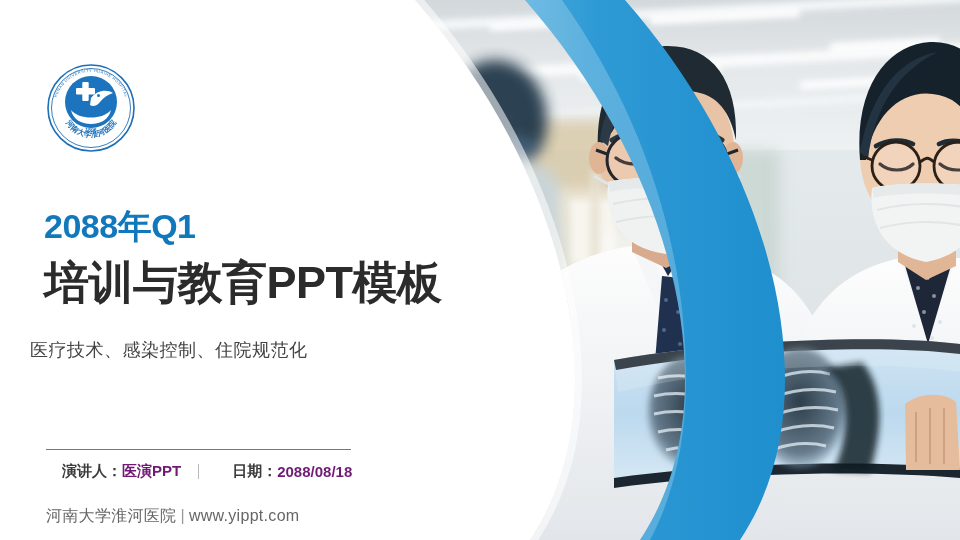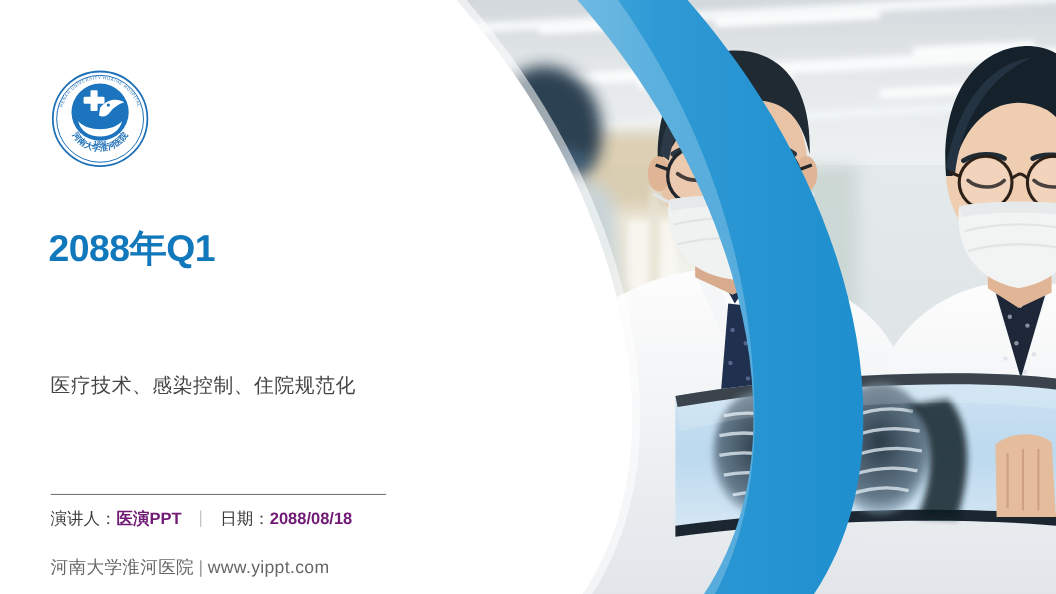--- a/index.html
+++ b/index.html
@@ -66,21 +66,21 @@
     font-size: 45px;
     font-weight: 700;
     letter-spacing: -0.5px;
     line-height: 56px;
     color: #2b2b2b;
     white-space: nowrap;
     margin-top: 2px;
   }
   .subtitle {
     position: absolute;
-    left: 46px;
+    left: 30px;
     top: 337px;
     font-size: 18px;
     line-height: 26px;
     color: #444444;
     letter-spacing: 0.5px;
     white-space: nowrap;
   }
 
   
   .divider {
@@ -96,21 +96,21 @@
   .meta-row {
     position: absolute;
     left: 46px;
     top: 462px;
     display: flex;
     align-items: center;
     font-size: 15px;
     color: #3a3a3a;
     white-space: nowrap;
   }
-  .meta-label { font-weight: 400; }
+  .meta-label { font-weight: 700; margin-left: 16px; }
   .meta-value { font-weight: 700; color: #701a75; }
   .meta-sep {
     display: inline-block;
     width: 1px;
     height: 15px;
     background: #b9b9b9;
     margin: 0 17px;
   }
 
   
@@ -409,20 +409,21 @@
         <circle cx="53.5" cy="33.5" r="1.5" fill="#1b74bd"></circle>
 
         <path d="M 26 48 C 34 58 58 58 66 48 C 64 57 56 62 46 62 C 36 62 28 57 26 48 Z" fill="#ffffff"></path>
 
         <text x="46" y="70" font-size="5.2" fill="#1d6fb8" text-anchor="middle" font-weight="bold" font-family="'Liberation Sans', sans-serif">1896</text>
       </svg>
     </div>
 
     <div class="title-block">
       <div class="title-line1">2088年Q1</div>
+      <div class="title-line2">培训与教育PPT模板</div>
     </div>
 
     <div class="subtitle">医疗技术、感染控制、住院规范化</div>
 
     <div class="divider"></div>
 
     <div class="meta-row">
       <span class="meta-label">演讲人：</span>
       <span class="meta-value">医演PPT</span>
       <span class="meta-sep"></span>

